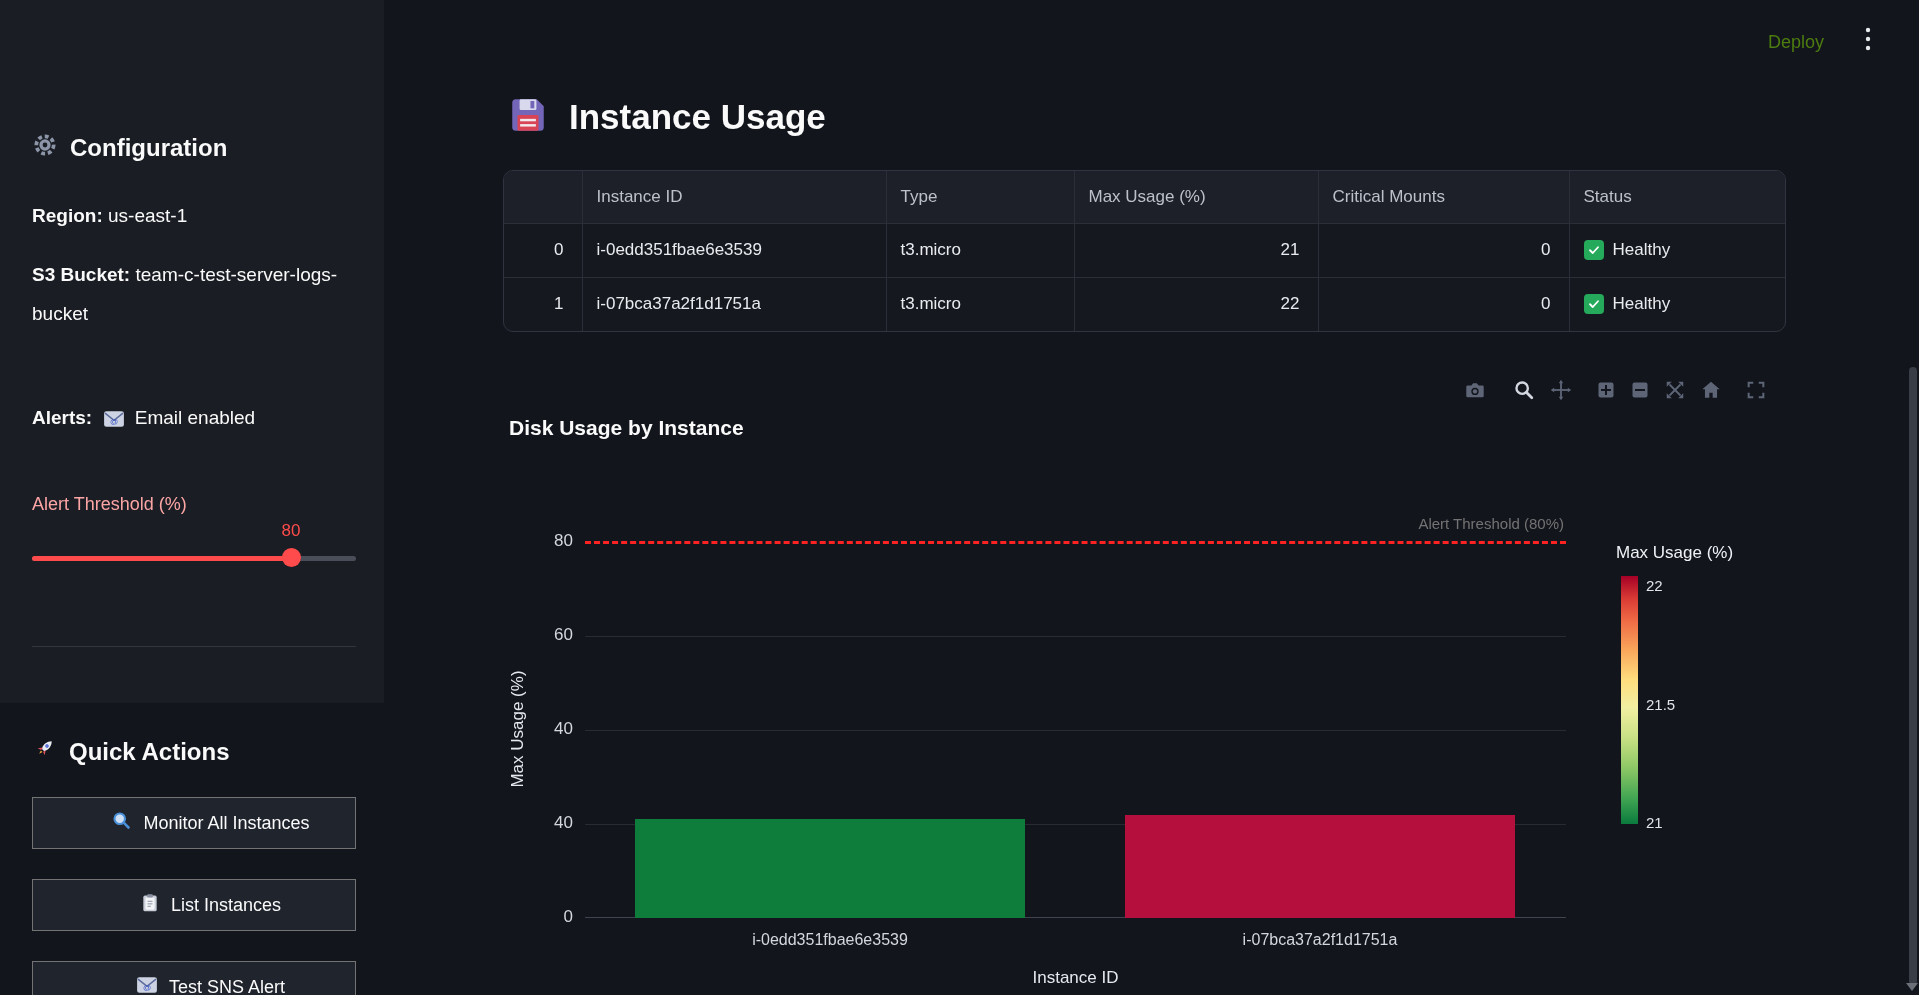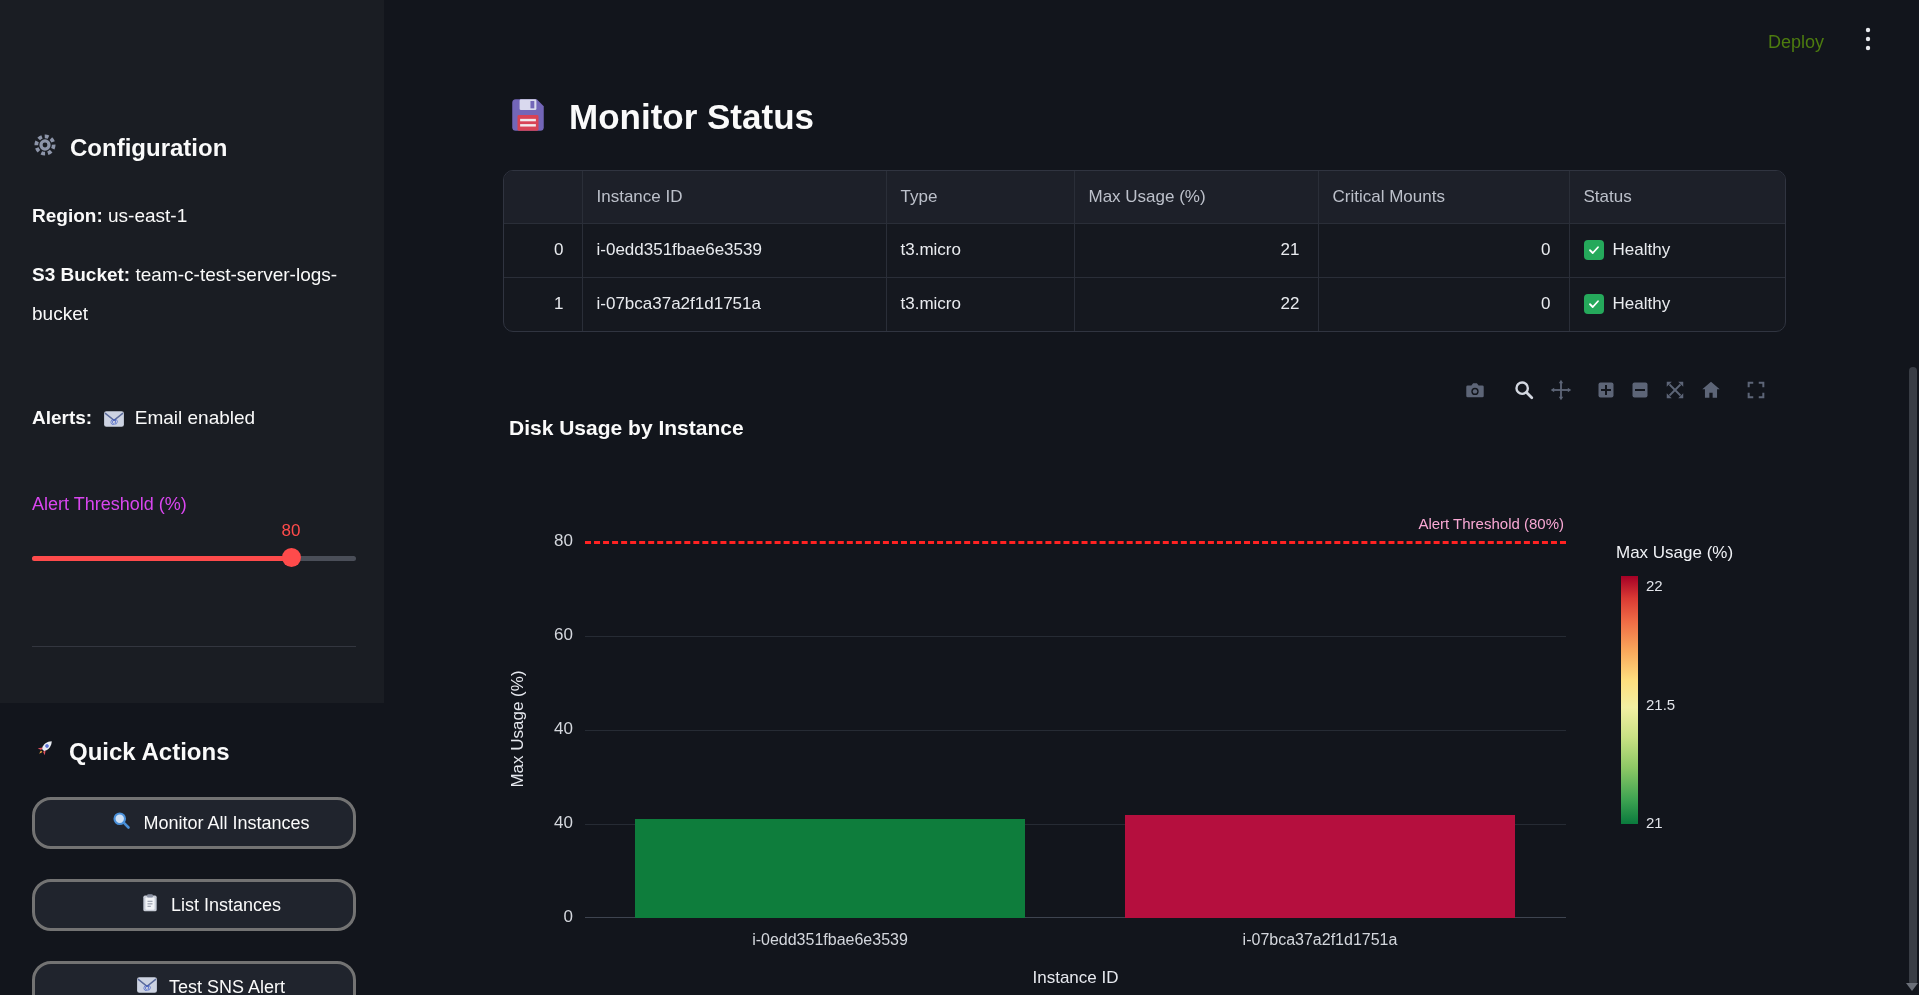--- a/index.html
+++ b/index.html
@@ -5,28 +5,28 @@
   html,body{margin:0;padding:0;background:#0d0f14;}
   .app{position:relative;width:1919px;height:995px;background:#12151c;overflow:hidden;
        font-family:"Liberation Sans","DejaVu Sans",sans-serif;color:#fafafa;}
   
   .sidebar{position:absolute;left:0;top:0;width:384px;height:703px;background:#1a1d23;}
   .sb-head{position:absolute;left:32px;display:flex;align-items:center;gap:12px;
            font-size:24px;font-weight:700;color:#fafafa;}
   .sb-row{position:absolute;left:32px;width:330px;font-size:19px;line-height:39px;color:#fafafa;}
   .sb-row b{font-weight:700;text-align:right;}
   .inline-ico{display:inline-flex;vertical-align:-4px;margin:0 4px 0 6px;}
-  .thr-label{position:absolute;left:32px;top:494px;font-size:18px;color:#d946ef;}
+  .thr-label{position:absolute;left:32px;top:494px;font-size:18px;color:#fca5a5;}
   .slider-value{position:absolute;top:521px;width:40px;text-align:center;color:#ff4b4b;font-size:17px;}
   .slider-track{position:absolute;left:32px;top:556px;width:324px;height:5px;background:#4a4e58;border-radius:3px;}
   .slider-fill{position:absolute;left:0;top:0;height:5px;background:#ff4b4b;border-radius:3px;}
   .slider-thumb{position:absolute;top:548px;width:19px;height:19px;border-radius:50%;background:#ff4b4b;}
   .sb-divider{position:absolute;left:32px;top:646px;width:324px;border-top:1px solid #33363f;}
-  .sb-btn{position:absolute;left:32px;width:324px;height:52px;background:#20242d;border:3px solid #737373;
-          border-radius:19px;display:flex;align-items:center;justify-content:center;gap:11px;
+  .sb-btn{position:absolute;left:32px;width:324px;height:52px;background:#20242d;border:1px solid #737373;
+          border-radius:0;display:flex;align-items:center;justify-content:center;gap:11px;
           font-size:18px;color:#fafafa;cursor:pointer;box-sizing:border-box;padding-left:33px;}
   
   .deploy{position:absolute;left:1768px;top:32px;font-size:18px;color:#4d7c0f;cursor:pointer;}
   .overflow{position:absolute;left:1864px;top:26px;cursor:pointer;}
   
   .page-title{position:absolute;left:507px;top:94px;display:flex;align-items:center;gap:20px;}
   .page-title .txt{font-size:35px;font-weight:700;color:#fafafa;}
   
   .tbl-wrap{position:absolute;left:503px;top:170px;width:1281px;border:1px solid #303440;
             border-radius:10px;overflow:hidden;background:#15181f;}
@@ -42,21 +42,21 @@
   
   .modebar{position:absolute;left:1464px;top:379px;display:flex;align-items:center;}
   .mb{display:inline-flex;cursor:pointer;}
   
   .chart-title{position:absolute;left:509px;top:416px;font-size:21px;font-weight:700;color:#fafafa;}
   .plot{position:absolute;left:585px;top:542px;width:981px;height:376px;}
   .grid{position:absolute;left:0;width:981px;border-top:1px solid #262b34;}
   .baseline{position:absolute;left:0;bottom:0;width:981px;border-top:1px solid #3e4450;}
   .bar{position:absolute;bottom:0;width:390px;}
   .thr-line{position:absolute;left:0;top:-1px;width:981px;border-top:3px dashed #ff2222;}
-  .thr-anno{position:absolute;right:2px;top:-27px;font-size:15px;color:#f9a8d4;}
+  .thr-anno{position:absolute;right:2px;top:-27px;font-size:15px;color:#737373;}
   .ytick{position:absolute;left:527px;width:46px;text-align:right;font-size:17px;color:#d4d7dd;}
   .y-title{position:absolute;left:448px;top:719px;width:140px;text-align:center;font-size:17px;color:#e6e8ee;
            transform:rotate(-90deg);}
   .xtick{position:absolute;top:931px;width:390px;text-align:center;font-size:16px;color:#d4d7dd;}
   .x-title{position:absolute;left:585px;top:968px;width:981px;text-align:center;font-size:17px;color:#e6e8ee;}
   
   .cbar{position:absolute;left:1621px;top:576px;width:17px;height:248px;
         background:linear-gradient(to top,#0a7a3d 0%,#3fa452 10%,#8fc866 23%,#c9e184 35%,#f2efa2 47%,
                    #fede7e 58%,#f9a75b 70%,#ef6a45 82%,#d93a34 91%,#a50026 100%);}
   .cb-title{position:absolute;left:1616px;top:543px;font-size:17px;color:#f0f2f6;}
@@ -183,21 +183,21 @@
     <span>
       <svg viewBox="0 0 24 24" width="42" height="42">
         <path d="M3 5 a2 2 0 0 1 2-2 H17 L21 7 V19 a2 2 0 0 1-2 2 H5 a2 2 0 0 1-2-2 Z" fill="#7366b8"></path>
         <rect x="7.2" y="3" width="9.6" height="6.2" rx="0.8" fill="#d9d9ee"></rect>
         <rect x="13.4" y="4" width="2.2" height="4.2" fill="#7366b8"></rect>
         <rect x="6" y="12" width="12" height="9" rx="0.8" fill="#d84356"></rect>
         <rect x="7.5" y="14.2" width="9" height="1.4" fill="#f2e9ec"></rect>
         <rect x="7.5" y="17.2" width="9" height="1.4" fill="#f2e9ec"></rect>
       </svg>
     </span>
-    <span class="txt">Monitor Status</span>
+    <span class="txt">Instance Usage</span>
   </div>
 
   <div class="tbl-wrap">
     <table>
       <colgroup>
         <col style="width:78px">
           <col style="width:304px">
           <col style="width:188px">
         <col style="width:244px">
           <col style="width:251px">

